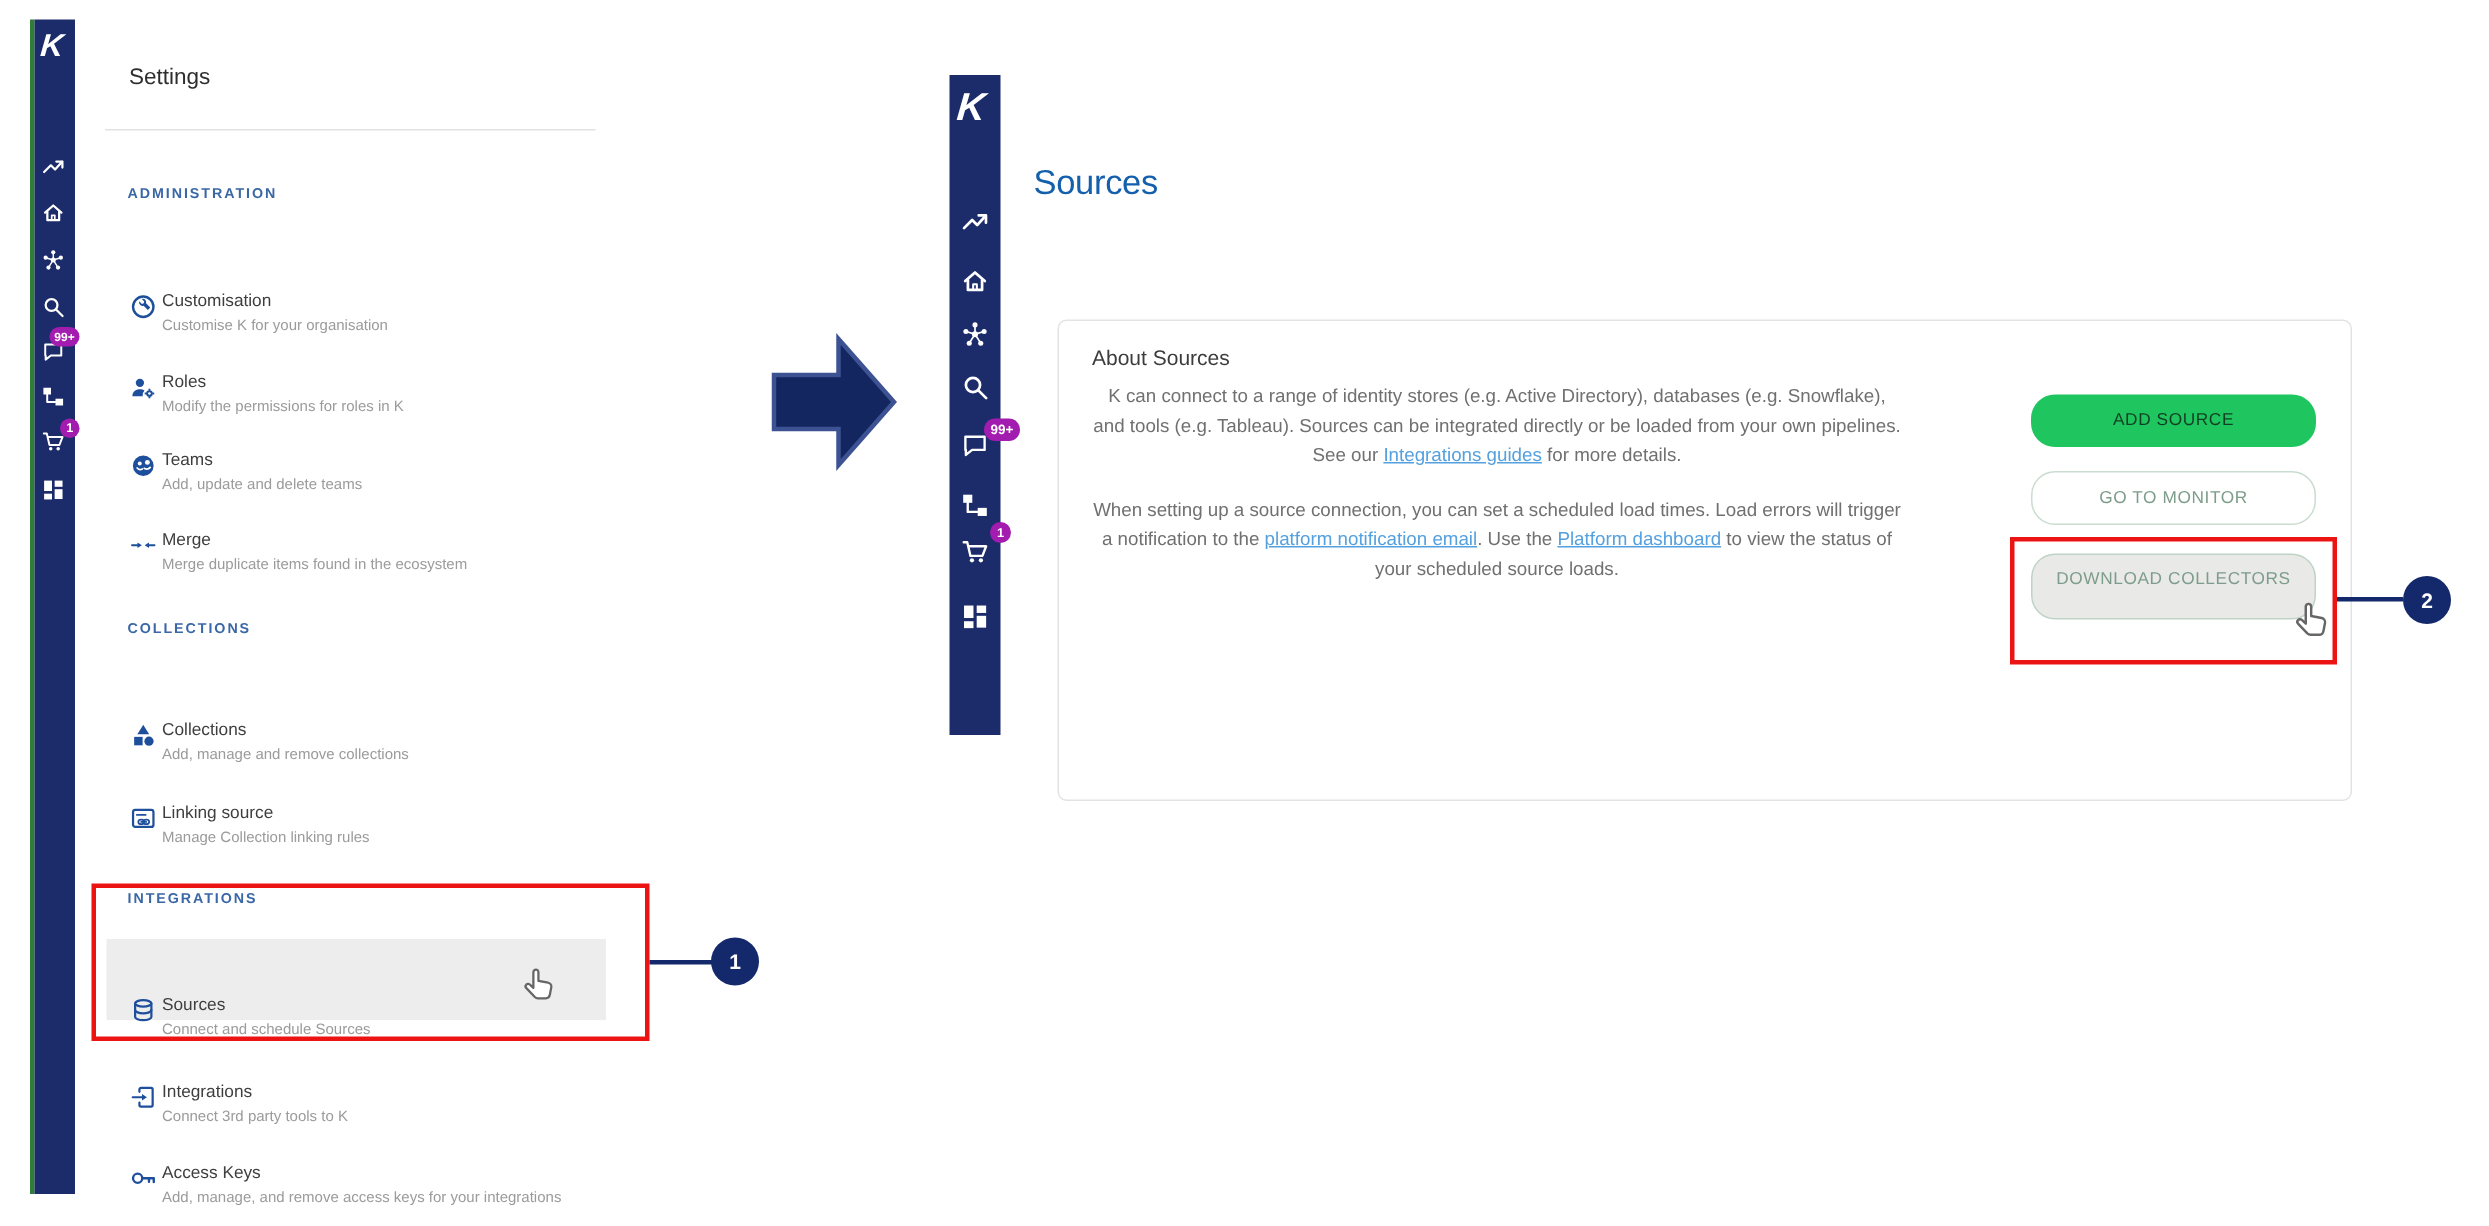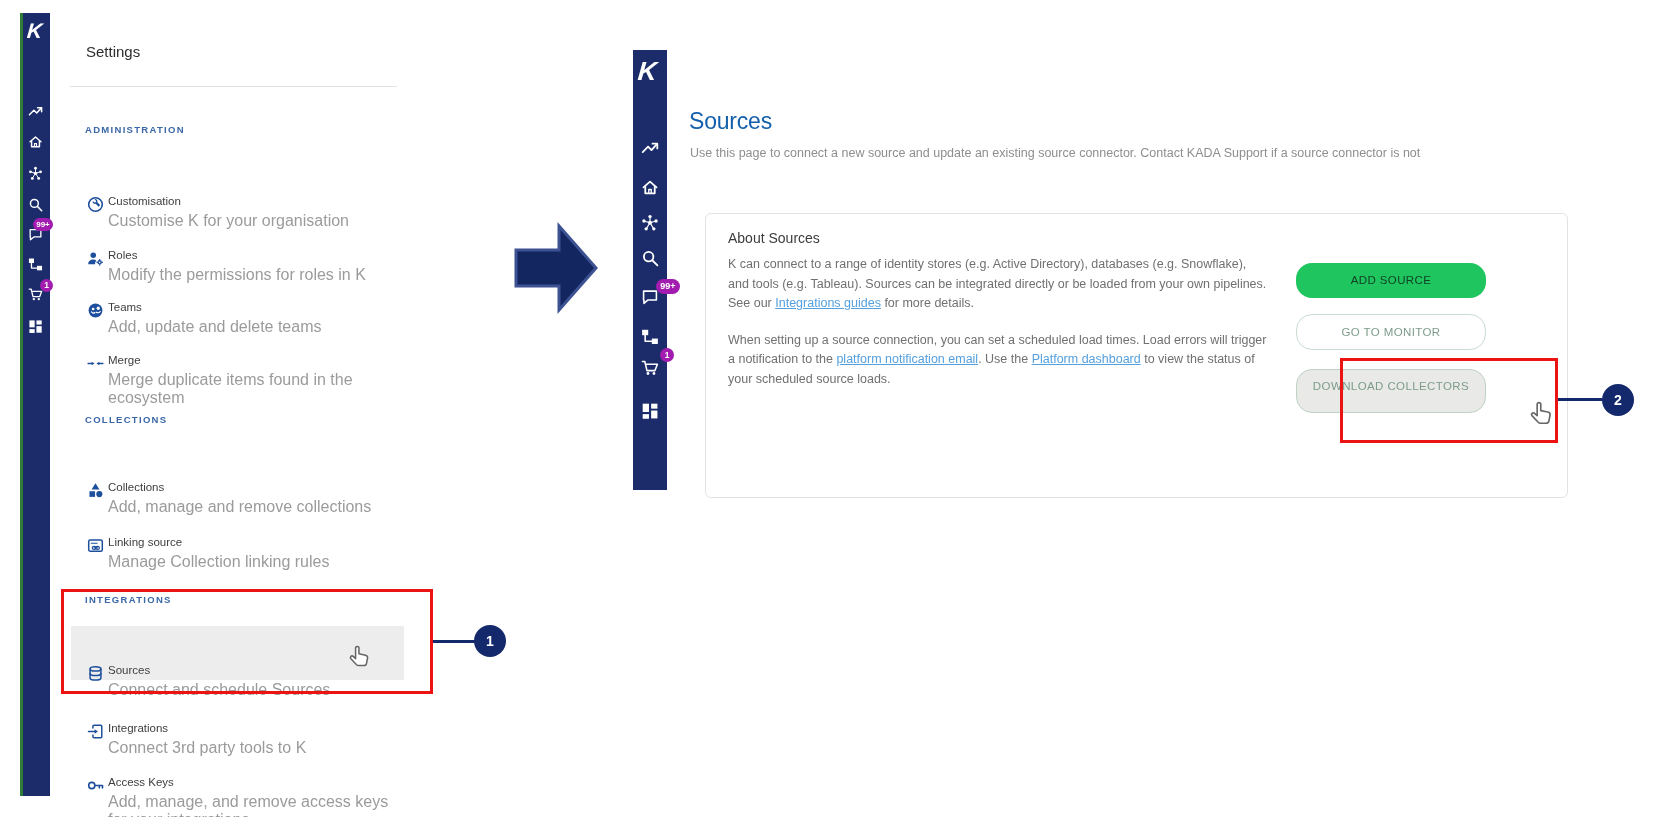--- a/index.html
+++ b/index.html
@@ -20,34 +20,34 @@
   .badge.dot{font-size:8.5px;border-radius:50%;}
   
   .green-stripe{position:absolute;left:20px;top:13px;width:3px;height:783px;background:#2f7d36;}
   .settings-title{position:absolute;left:86px;top:43px;font-size:15px;color:#2e2e2e;}
   .divider{position:absolute;left:70px;top:86px;width:327px;height:1px;background:#e2e2e2;}
   .sec-header{position:absolute;left:85px;font-size:9.5px;font-weight:bold;
               letter-spacing:1.3px;color:#3a67a6;}
   .menu-item{position:absolute;left:71px;width:333px;height:44px;cursor:pointer;margin-top:31px;}
   .mi-icon{position:absolute;left:16px;top:1px;line-height:0;}
   .mi-title{position:absolute;left:37px;top:0;font-size:11.5px;color:#3e3e3e;}
-  .mi-desc{position:absolute;left:37px;top:17px;font-size:16px;color:#9b9b9b;}
+  .mi-desc{position:absolute;left:37px;top:17px;font-size:10px;color:#9b9b9b;}
   .row-hl{position:absolute;left:71px;width:333px;height:54px;background:#ededed;}
   
   .page-title{position:absolute;left:689px;top:108px;font-size:23px;color:#1560ac;font-weight:500;letter-spacing:-0.2px;}
   .page-intro{position:absolute;left:690px;top:144px;width:780px;font-size:12.5px;
               line-height:19.5px;color:#8e8e8e;}
-  .card{position:absolute;left:705px;top:213px;width:863px;height:285px;background:#fff;
+  .card{position:absolute;left:705px;top:213px;width:863px;height:321px;background:#fff;
         border:1px solid #e3e3e3;border-radius:6px;box-sizing:border-box;}
   .card-heading{position:absolute;left:22px;top:16px;font-size:14px;color:#3c3c3c;}
   .card-text{position:absolute;left:22px;top:41px;width:540px;font-size:12.5px;
              line-height:19.5px;color:#707070;}
-  .card-text p{margin:0 0 17px 0;}
+  .card-text p{margin:0 0 17px 0;text-align:center;}
   .card-text a{color:#55a0de;text-decoration:underline;cursor:pointer;}
-  .btn{position:absolute;left:1296px;width:190px;border-radius:16px;font-size:11.5px;
+  .btn{position:absolute;left:1354px;width:190px;border-radius:16px;font-size:11.5px;
        font-weight:500;letter-spacing:0.4px;text-align:center;box-sizing:border-box;cursor:pointer;}
   .btn-primary{top:263px;height:35px;line-height:35px;background:#1fc55e;color:#113f23;border:none;}
   .btn-outline{top:314px;height:36px;line-height:34px;background:#fff;
                border:1px solid #c9dccf;color:#7d9c8b;}
   .btn-hover{top:369px;height:44px;line-height:33px;background:#e9e9e7;
              border:1px solid #bfd3c5;color:#7d9c8b;}
   
   .redbox{position:absolute;border:3px solid #ec1313;box-sizing:border-box;z-index:8;}
   .conn{position:absolute;height:3px;background:#14296b;z-index:9;}
   .callout{position:absolute;width:32px;height:32px;border-radius:50%;background:#14296b;
@@ -263,21 +263,20 @@
 <span class="badge dot" style="left:660px;top:348px;width:14px;height:14px;line-height:14px;">1</span>
 <span class="sb-ic" style="left:641px;top:402px;"><svg viewBox="0 0 16 16" width="18" height="18">
       <rect x="1.5" y="1.5" width="5.6" height="7.4" class="sf"></rect>
       <rect x="9" y="1.5" width="5.6" height="4.4" class="sf"></rect>
       <rect x="9" y="7.6" width="5.6" height="7" class="sf"></rect>
       <rect x="1.5" y="10.8" width="5.6" height="4.1" class="sf"></rect>
     </svg></span>
 
 <div class="page-title">Sources</div>
 <div class="page-intro">
-  <span style="display:block;">Use this page to connect a new source and update an existing source connector. Contact KADA Support if a source connector is not</span>
 </div>
 
 <div class="card">
   <div class="card-heading">About Sources</div>
   <div class="card-text">
     <p><span>K can connect to a range of identity stores (e.g. Active Directory), databases (e.g. Snowflake), and tools (e.g. Tableau). Sources can be integrated directly or be loaded from your own pipelines. See our </span><a>Integrations guides</a><span> for more details.</span></p>
     <p><span>When setting up a source connection, you can set a scheduled load times. Load errors will trigger a notification to the </span><a>platform notification email</a><span>. Use the </span><a>Platform dashboard</a><span> to view the status of your scheduled source loads.</span></p>
   </div>
 </div>
 

